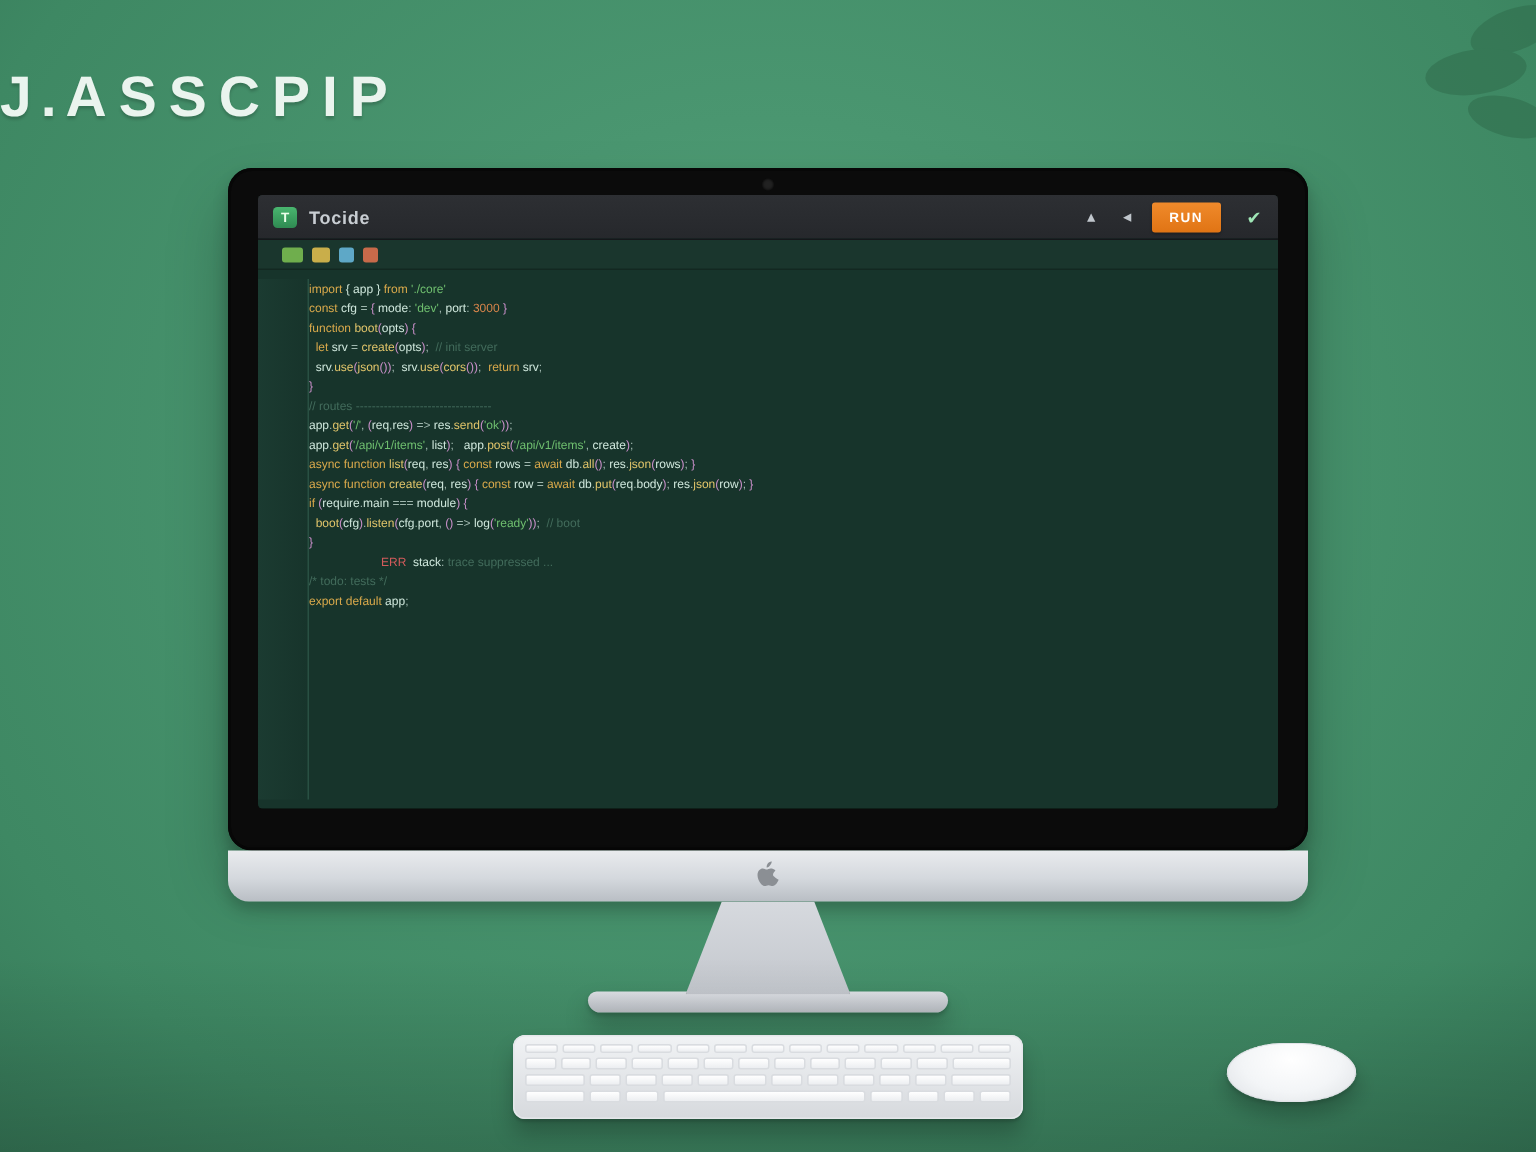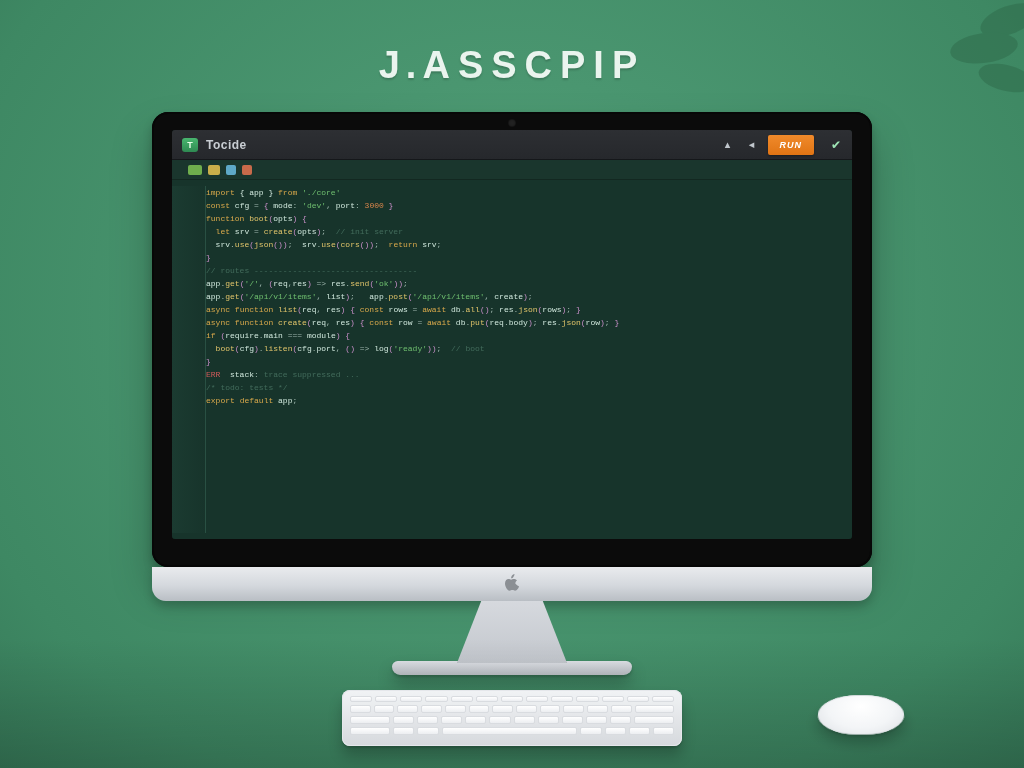--- a/index.html
+++ b/index.html
@@ -9,21 +9,20 @@
     background: radial-gradient(ellipse at 50% 40%, #56a67a 0%, #4a9670 35%, #3e8863 80%, #377a59 100%);
     font-family: -apple-system, BlinkMacSystemFont, "Segoe UI", Helvetica, Arial, sans-serif;
     position: relative;
   }
 
   
   .hero-title {
     position: absolute;
     top: 44px;
     left: 0; right: 0;
-    text-align: center;
     color: #eaf4ee;
     font-weight: 600;
     font-size: 38px;
     letter-spacing: 8px;
     text-shadow: 0 2px 2px rgba(0,0,0,.18);
   }
   .hero-title .jpre { letter-spacing: 6px; }
 
   
   .monitor-wrap {
@@ -77,21 +76,20 @@
   }
   .appbar .title { font-weight:700; letter-spacing:.5px; }
   .appbar .spacer { flex:1; }
   .appbar .tb-icon { width:16px;height:16px;display:flex;align-items:center;justify-content:center;color:#c0c6cc;font-size:11px; }
   .appbar .run-btn {
     height: 20px; padding: 0 12px;
     background: linear-gradient(#f08a2b,#e07414);
     color:#fff; font-size: 9px; letter-spacing:1px; font-weight:700;
     border-radius:2px; display:flex;align-items:center;justify-content:center;
     box-shadow: 0 1px 2px rgba(0,0,0,.3);
-    font-style: italic;
   }
   .appbar .share-icon { margin-left:6px; color:#9fe6b6; font-size:12px; }
 
   
   .toolstrip {
     height: 20px;
     background:#1a362d;
     display:flex; align-items:center; gap:6px;
     padding: 0 16px;
     border-bottom: 1px solid rgba(0,0,0,.25);
@@ -100,21 +98,21 @@
   .chip.a{width:14px;background:#6fae4d;}
   .chip.b{width:12px;background:#c9ae4a;}
   .chip.c{width:10px;background:#5ea8c7;}
   .chip.d{width:10px;background:#c76a4a;}
   .toolstrip .gap{flex:1;}
 
   
   .editor {
     flex:1;
     display:flex;
-    font-family: Liberation Mono, monospace;
+    font-family: Liberation Sans, sans-serif;
     font-size: 8px;
     line-height: 13px;
     background: #17342b;
     padding: 6px 0 6px 34px;
     color:#85a79b;
     position:relative;
     overflow:hidden;
   }
   .gutter {
     position:absolute; left:0; top:6px; bottom:6px;
@@ -125,21 +123,21 @@
   .lines { white-space:pre; padding-right:12px; }
 
   .tok-kw  { color:#d9a94b; }
   .tok-str { color:#6fbf6f; }
   .tok-num { color:#d9854b; }
   .tok-fn  { color:#e0c46a; }
   .tok-com { color:#426b5b; }
   .tok-brk { color:#c98fc9; }
   .tok-op  { color:#9fb7ae; }
   .tok-id  { color:#cfe7dc; }
-  .tok-err { color:#d25b5b; }
+  .tok-err { color:#d25b5b;margin-left:48px; }
 
   
   .chin {
     width: 720px; height: 34px;
     background: linear-gradient(#e9ebee 0%, #d4d8dd 55%, #b9bec4 100%);
     border-radius: 0 0 14px 14px;
     box-shadow: 0 6px 10px rgba(0,0,0,.18);
     position:relative;
   }
   .chin .apple-icon {

